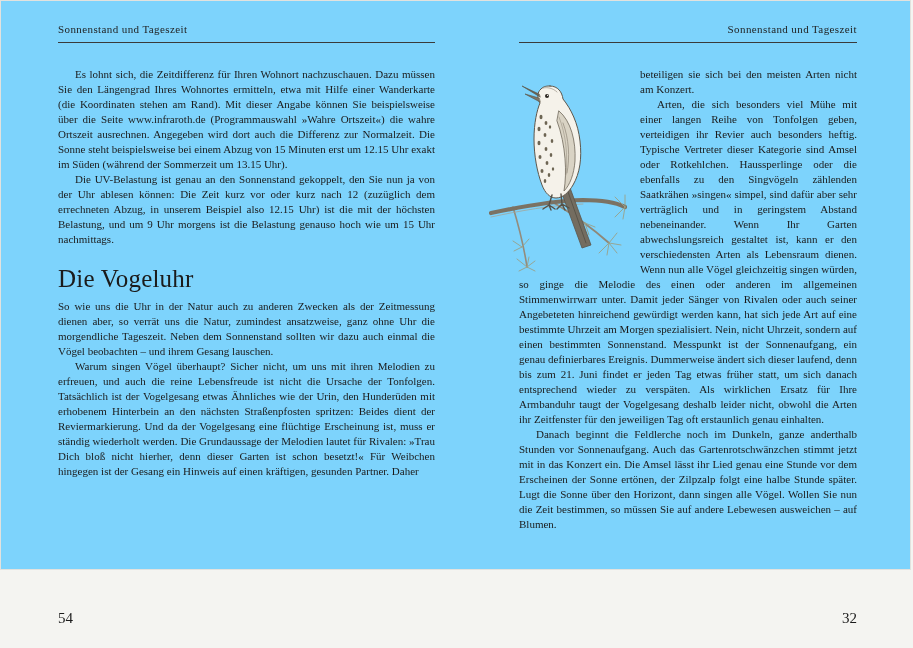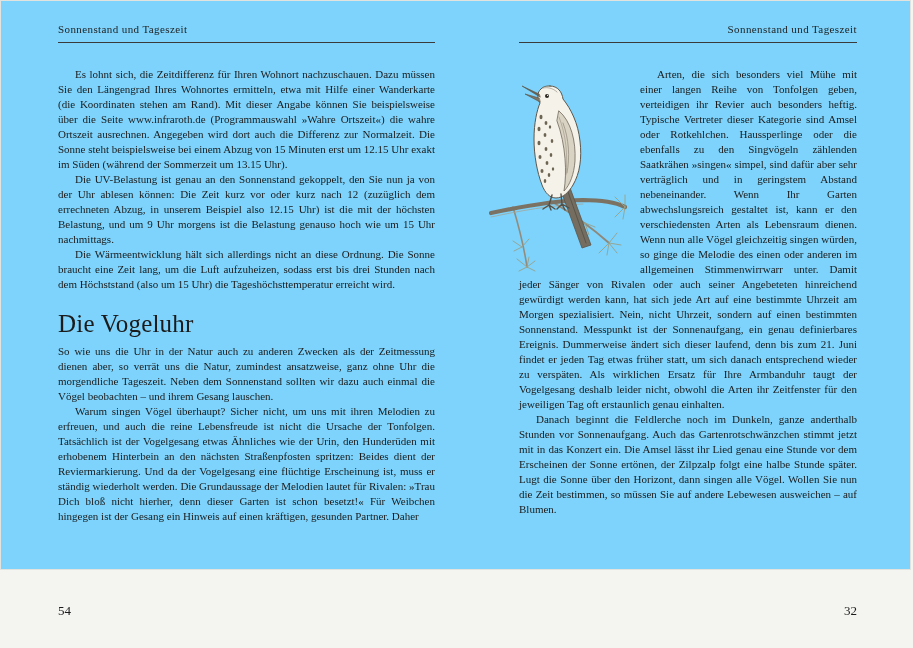--- a/index.html
+++ b/index.html
@@ -41,22 +41,22 @@
 
   h2.section-heading {
     font-size: 25px;
     font-weight: normal;
     letter-spacing: 0.2px;
     margin: 24px 0 13px 0;
   }
 
   .page-number {
     position: absolute;
-    bottom: 8px;
-    font-size: 13px;
+    bottom: 0;
+    font-size: 15px;
     color: #1b1b1b;
   }
   .page-left  .page-number { left: 0; }
   .page-right .page-number { right: 0; }
 
   figure.bird-figure {
     margin: -6px 13px 2px -30px;
     float: left;
     width: 138px; height: 212px;
   }
@@ -65,21 +65,20 @@
 <body>
 
 <div class="spread">
 
   <div class="page page-left">
     <div class="running-header">Sonnenstand und Tageszeit</div>
 
     <div class="body">
       <p class="indent">Es lohnt sich, die Zeitdifferenz für Ihren Wohnort nachzuschauen. Dazu müssen Sie den Längengrad Ihres Wohnortes ermitteln, etwa mit Hilfe einer Wanderkarte (die Koordinaten stehen am Rand). Mit dieser Angabe können Sie beispielsweise über die Seite www.infraroth.de (Programmauswahl »Wahre Ortszeit«) die wahre Ortszeit ausrechnen. Angegeben wird dort auch die Differenz zur Normalzeit. Die Sonne steht beispielsweise bei einem Abzug von 15 Minuten erst um 12.15 Uhr exakt im Süden (während der Sommerzeit um 13.15 Uhr).</p>
       <p class="indent">Die UV-Belastung ist genau an den Sonnenstand gekoppelt, den Sie nun ja von der Uhr ablesen können: Die Zeit kurz vor oder kurz nach 12 (zuzüglich dem errechneten Abzug, in unserem Beispiel also 12.15 Uhr) ist die mit der höchsten Belastung, und um 9 Uhr morgens ist die Belastung genauso hoch wie um 15 Uhr nachmittags.</p>
-      <p class="indent">Die Wärmeentwicklung hält sich allerdings nicht an diese Ordnung. Die Sonne braucht eine Zeit lang, um die Luft aufzuheizen, sodass erst bis drei Stunden nach dem Höchststand (also um 15 Uhr) die Tageshöchsttemperatur erreicht wird.</p>
 
       <h2 class="section-heading">Die Vogeluhr</h2>
 
       <p>So wie uns die Uhr in der Natur auch zu anderen Zwecken als der Zeitmessung dienen aber, so verrät uns die Natur, zumindest ansatzweise, ganz ohne Uhr die morgendliche Tageszeit. Neben dem Sonnenstand sollten wir dazu auch einmal die Vögel beobachten – und ihrem Gesang lauschen.</p>
       <p class="indent">Warum singen Vögel überhaupt? Sicher nicht, um uns mit ihren Melodien zu erfreuen, und auch die reine Lebensfreude ist nicht die Ursache der Tonfolgen. Tatsächlich ist der Vogelgesang etwas Ähnliches wie der Urin, den Hunderüden mit erhobenem Hinterbein an den nächsten Straßenpfosten spritzen: Beides dient der Reviermarkierung. Und da der Vogelgesang eine flüchtige Erscheinung ist, muss er ständig wiederholt werden. Die Grundaussage der Melodien lautet für Rivalen: »Trau Dich bloß nicht hierher, denn dieser Garten ist schon besetzt!« Für Weibchen hingegen ist der Gesang ein Hinweis auf einen kräftigen, gesunden Partner. Daher</p>
     </div>
 
     <div class="page-number">54</div>
   </div>
 
@@ -158,20 +157,21 @@
                 <ellipse cx="64" cy="108" rx="1.2" ry="1.8"></ellipse>
               <ellipse cx="56" cy="120" rx="1.3" ry="1.9"></ellipse>
             </g>
 
             <path d="M63,134 L60,144 M60,144 L54,148 M60,144 L62,149 M60,144 L66,148" stroke="#555046" stroke-width="1.4" fill="none"></path>
             <path d="M72,133 L73,143 M73,143 L68,148 M73,143 L76,149 M73,143 L80,147" stroke="#555046" stroke-width="1.4" fill="none"></path>
           </g>
         </svg>
       </figure>
 
+      <p>beteiligen sie sich bei den meisten Arten nicht am Konzert.</p>
       <p class="indent">Arten, die sich besonders viel Mühe mit einer langen Reihe von Tonfolgen geben, verteidigen ihr Revier auch besonders heftig. Typische Vertreter dieser Kategorie sind Amsel oder Rotkehlchen. Haussperlinge oder die ebenfalls zu den Singvögeln zählenden Saatkrähen »singen« simpel, sind dafür aber sehr verträglich und in geringstem Abstand nebeneinander. Wenn Ihr Garten abwechslungsreich gestaltet ist, kann er den verschiedensten Arten als Lebensraum dienen. Wenn nun alle Vögel gleichzeitig singen würden, so ginge die Melodie des einen oder anderen im allgemeinen Stimmenwirrwarr unter. Damit jeder Sänger von Rivalen oder auch seiner Angebeteten hinreichend gewürdigt werden kann, hat sich jede Art auf eine bestimmte Uhrzeit am Morgen spezialisiert. Nein, nicht Uhrzeit, sondern auf einen bestimmten Sonnenstand. Messpunkt ist der Sonnenaufgang, ein genau definierbares Ereignis. Dummerweise ändert sich dieser laufend, denn bis zum 21. Juni findet er jeden Tag etwas früher statt, um sich danach entsprechend wieder zu verspäten. Als wirklichen Ersatz für Ihre Armbanduhr taugt der Vogelgesang deshalb leider nicht, obwohl die Arten ihr Zeitfenster für den jeweiligen Tag oft erstaunlich genau einhalten.</p>
       <p class="indent">Danach beginnt die Feldlerche noch im Dunkeln, ganze anderthalb Stunden vor Sonnenaufgang. Auch das Gartenrotschwänzchen stimmt jetzt mit in das Konzert ein. Die Amsel lässt ihr Lied genau eine Stunde vor dem Erscheinen der Sonne ertönen, der Zilpzalp folgt eine halbe Stunde später. Lugt die Sonne über den Horizont, dann singen alle Vögel. Wollen Sie nun die Zeit bestimmen, so müssen Sie auf andere Lebewesen ausweichen – auf Blumen.</p>
     </div>
 
     <div class="page-number">32</div>
   </div>
 
 </div>
 
 </body></html>

